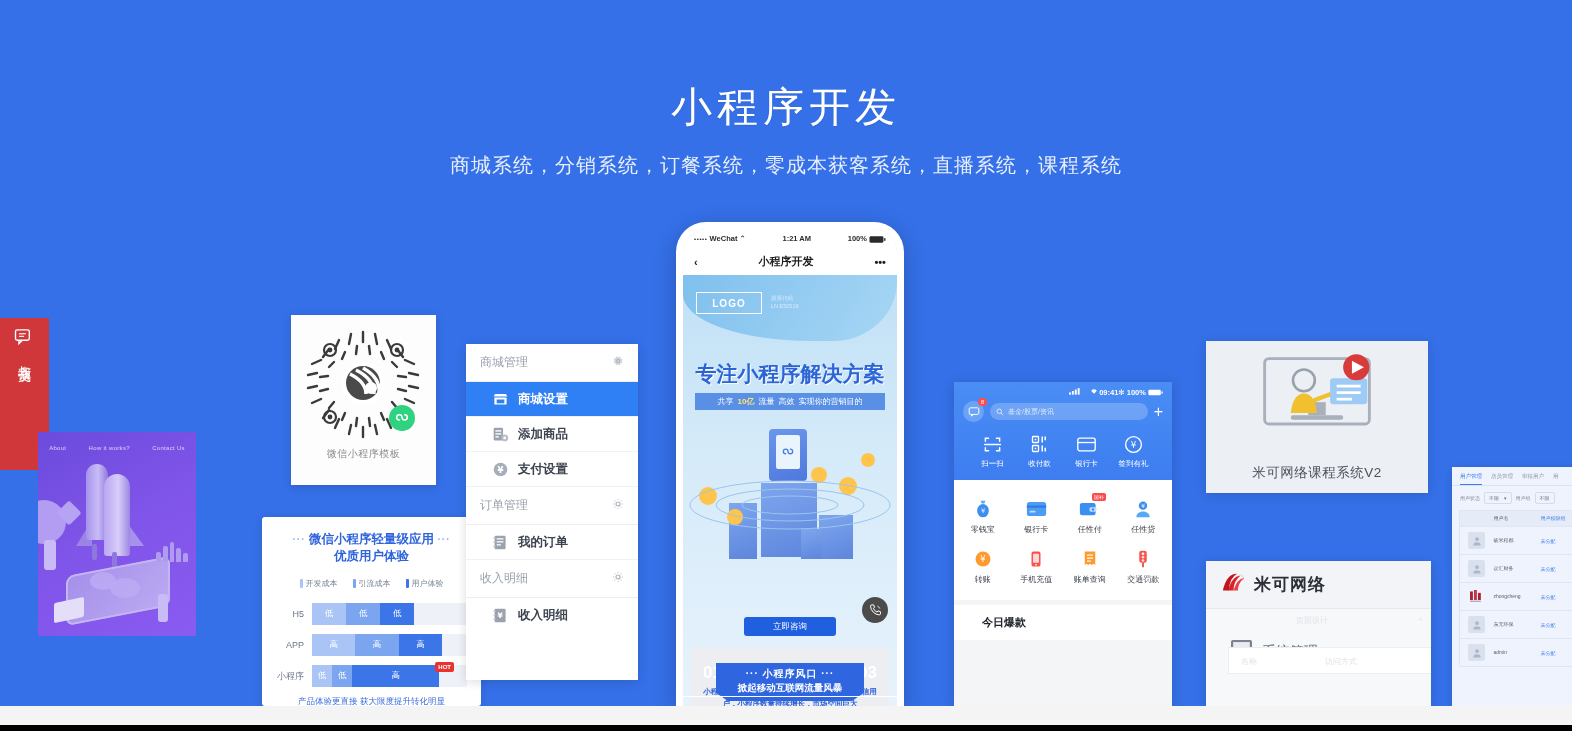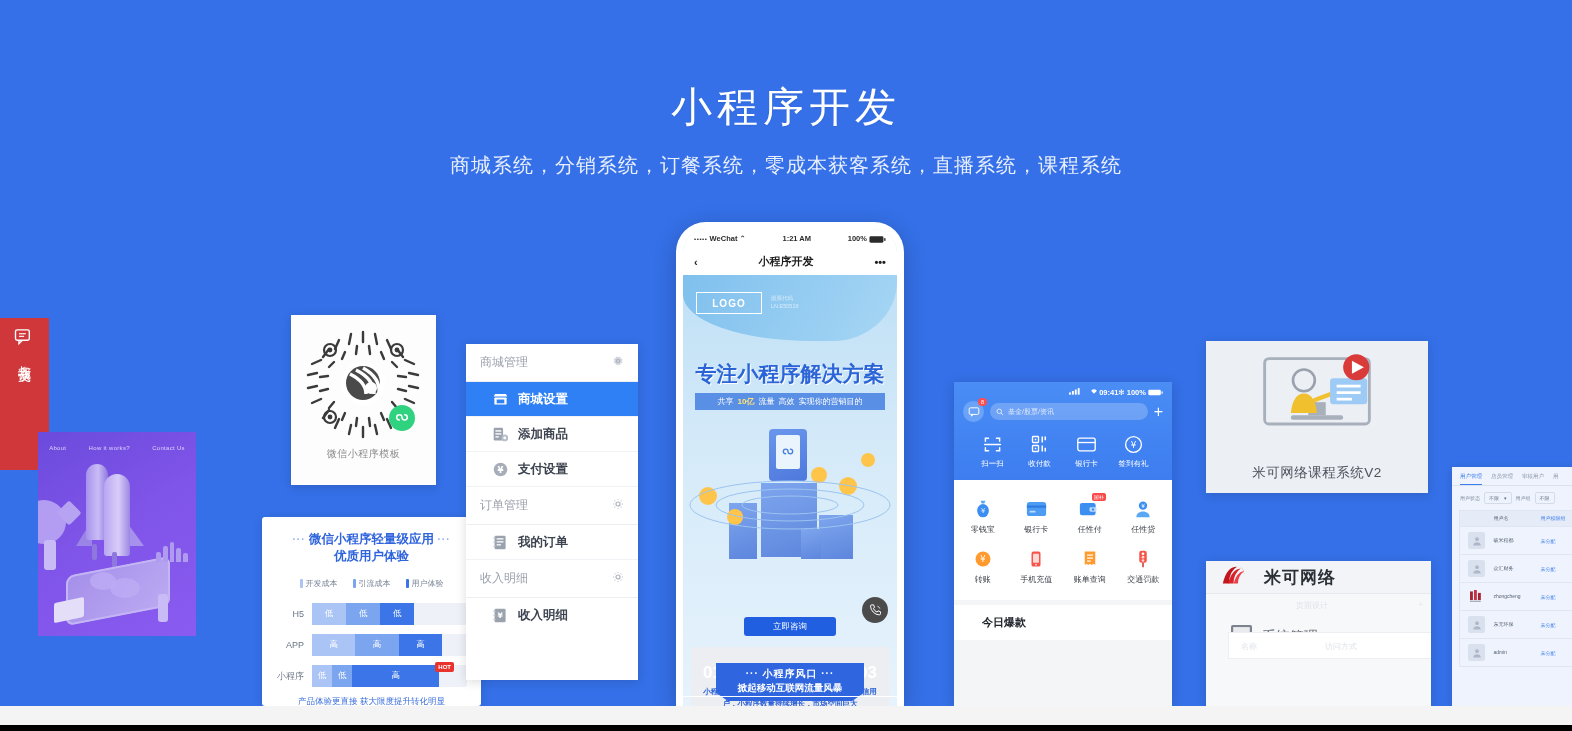--- a/index.html
+++ b/index.html
@@ -238,21 +238,21 @@
     background: #eceff4; box-shadow: 0 2px 10px rgba(0,0,0,.14);
     display: flex; flex-direction: column; align-items: center; justify-content: center; gap: 12px;
   }
   .course-card .cap { font-size: 13.5px; color: #4c525c; letter-spacing: .5px; }
 
   
   .mk-card {
     position: absolute; left: 1206px; top: 561px; width: 225px; height: 145px;
     background: #f7f8fa; box-shadow: 0 2px 10px rgba(0,0,0,.14); overflow: hidden;
   }
-  .mk-head { height: 33px; display: flex; align-items: center; gap: 17px; padding-left: 14px;
+  .mk-head { height: 48px; display: flex; align-items: center; gap: 7px; padding-left: 14px;
     background: #f3f4f7; border-bottom: 1px solid #e6e8ec; }
   .mk-head .brand { font-size: 17px; font-weight: bold; color: #2b2f36; letter-spacing: 1px; }
   .mk-body { position: relative; padding: 14px 0 0 14px; }
   .mk-ghost { position: absolute; color: #dfe2e8; font-size: 8px; }
   .mk-sys { display: flex; align-items: center; gap: 9px; margin-top: 16px; margin-left: 10px; }
   .mk-sys .t { font-size: 14px; color: #6a707a; }
   .mk-inner { position: absolute; left: 22px; top: 38px; right: -6px; bottom: -10px;
     background: #fff; border: 1px solid #edeef1; }
 
   

